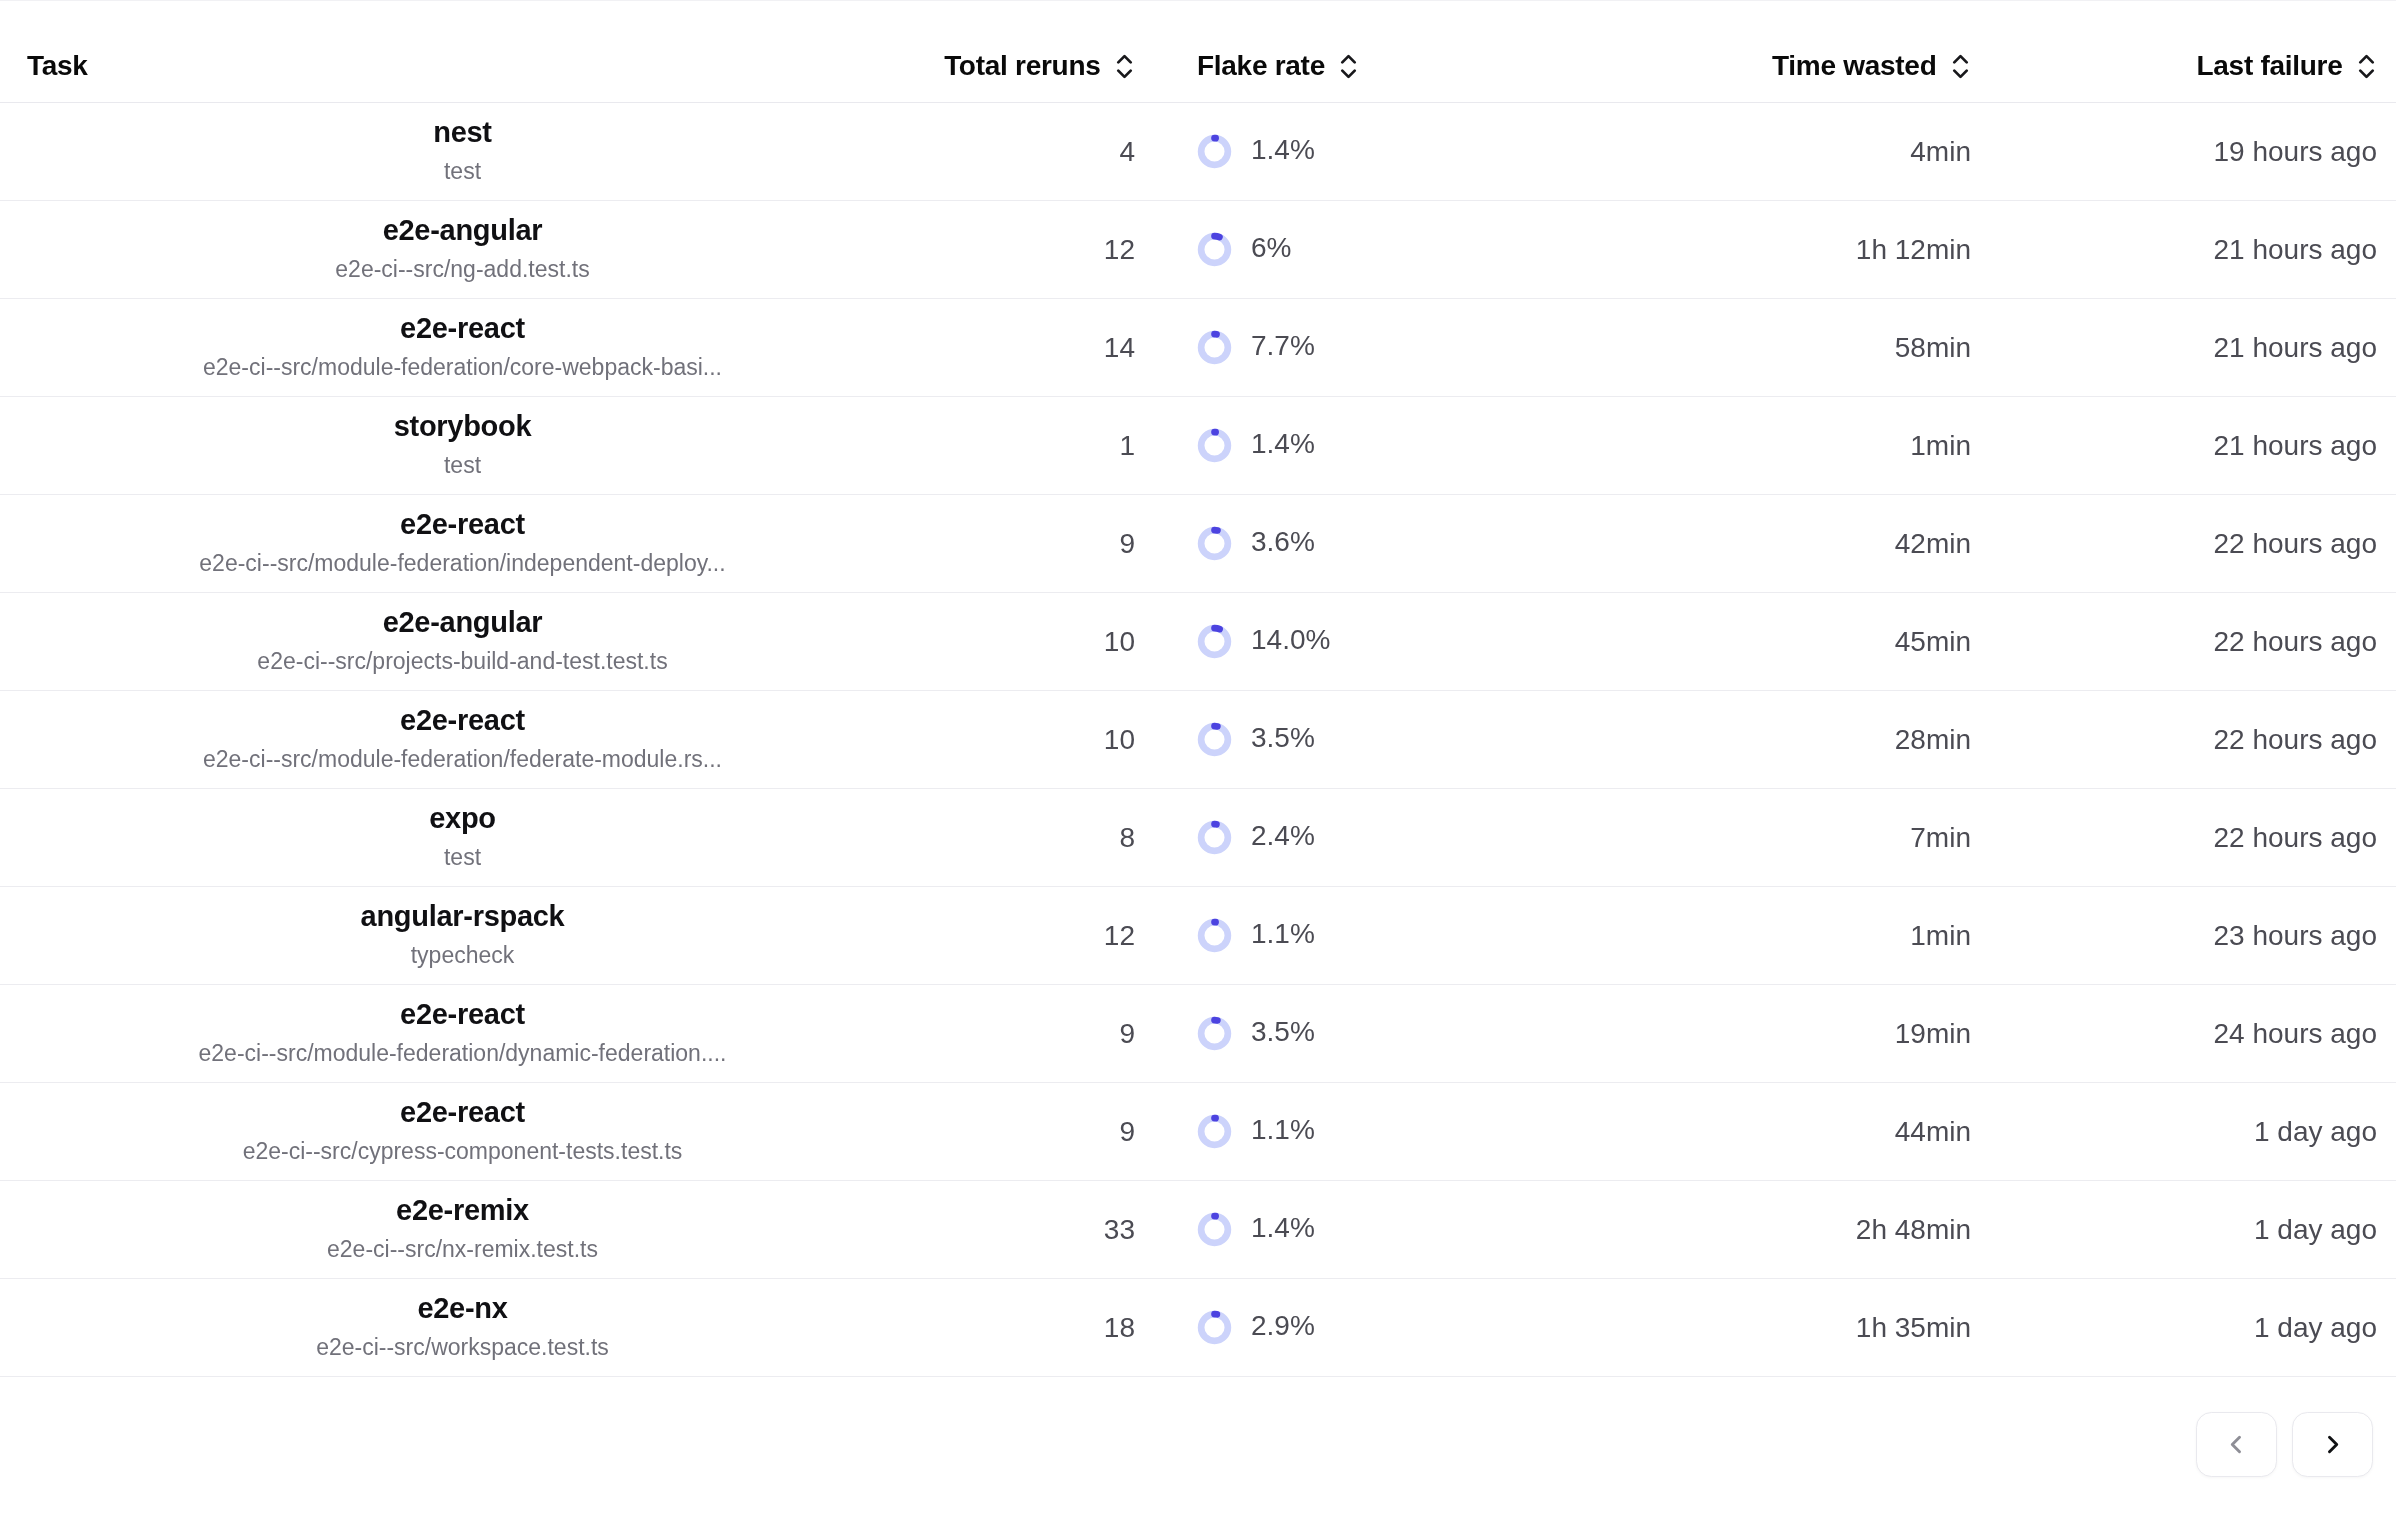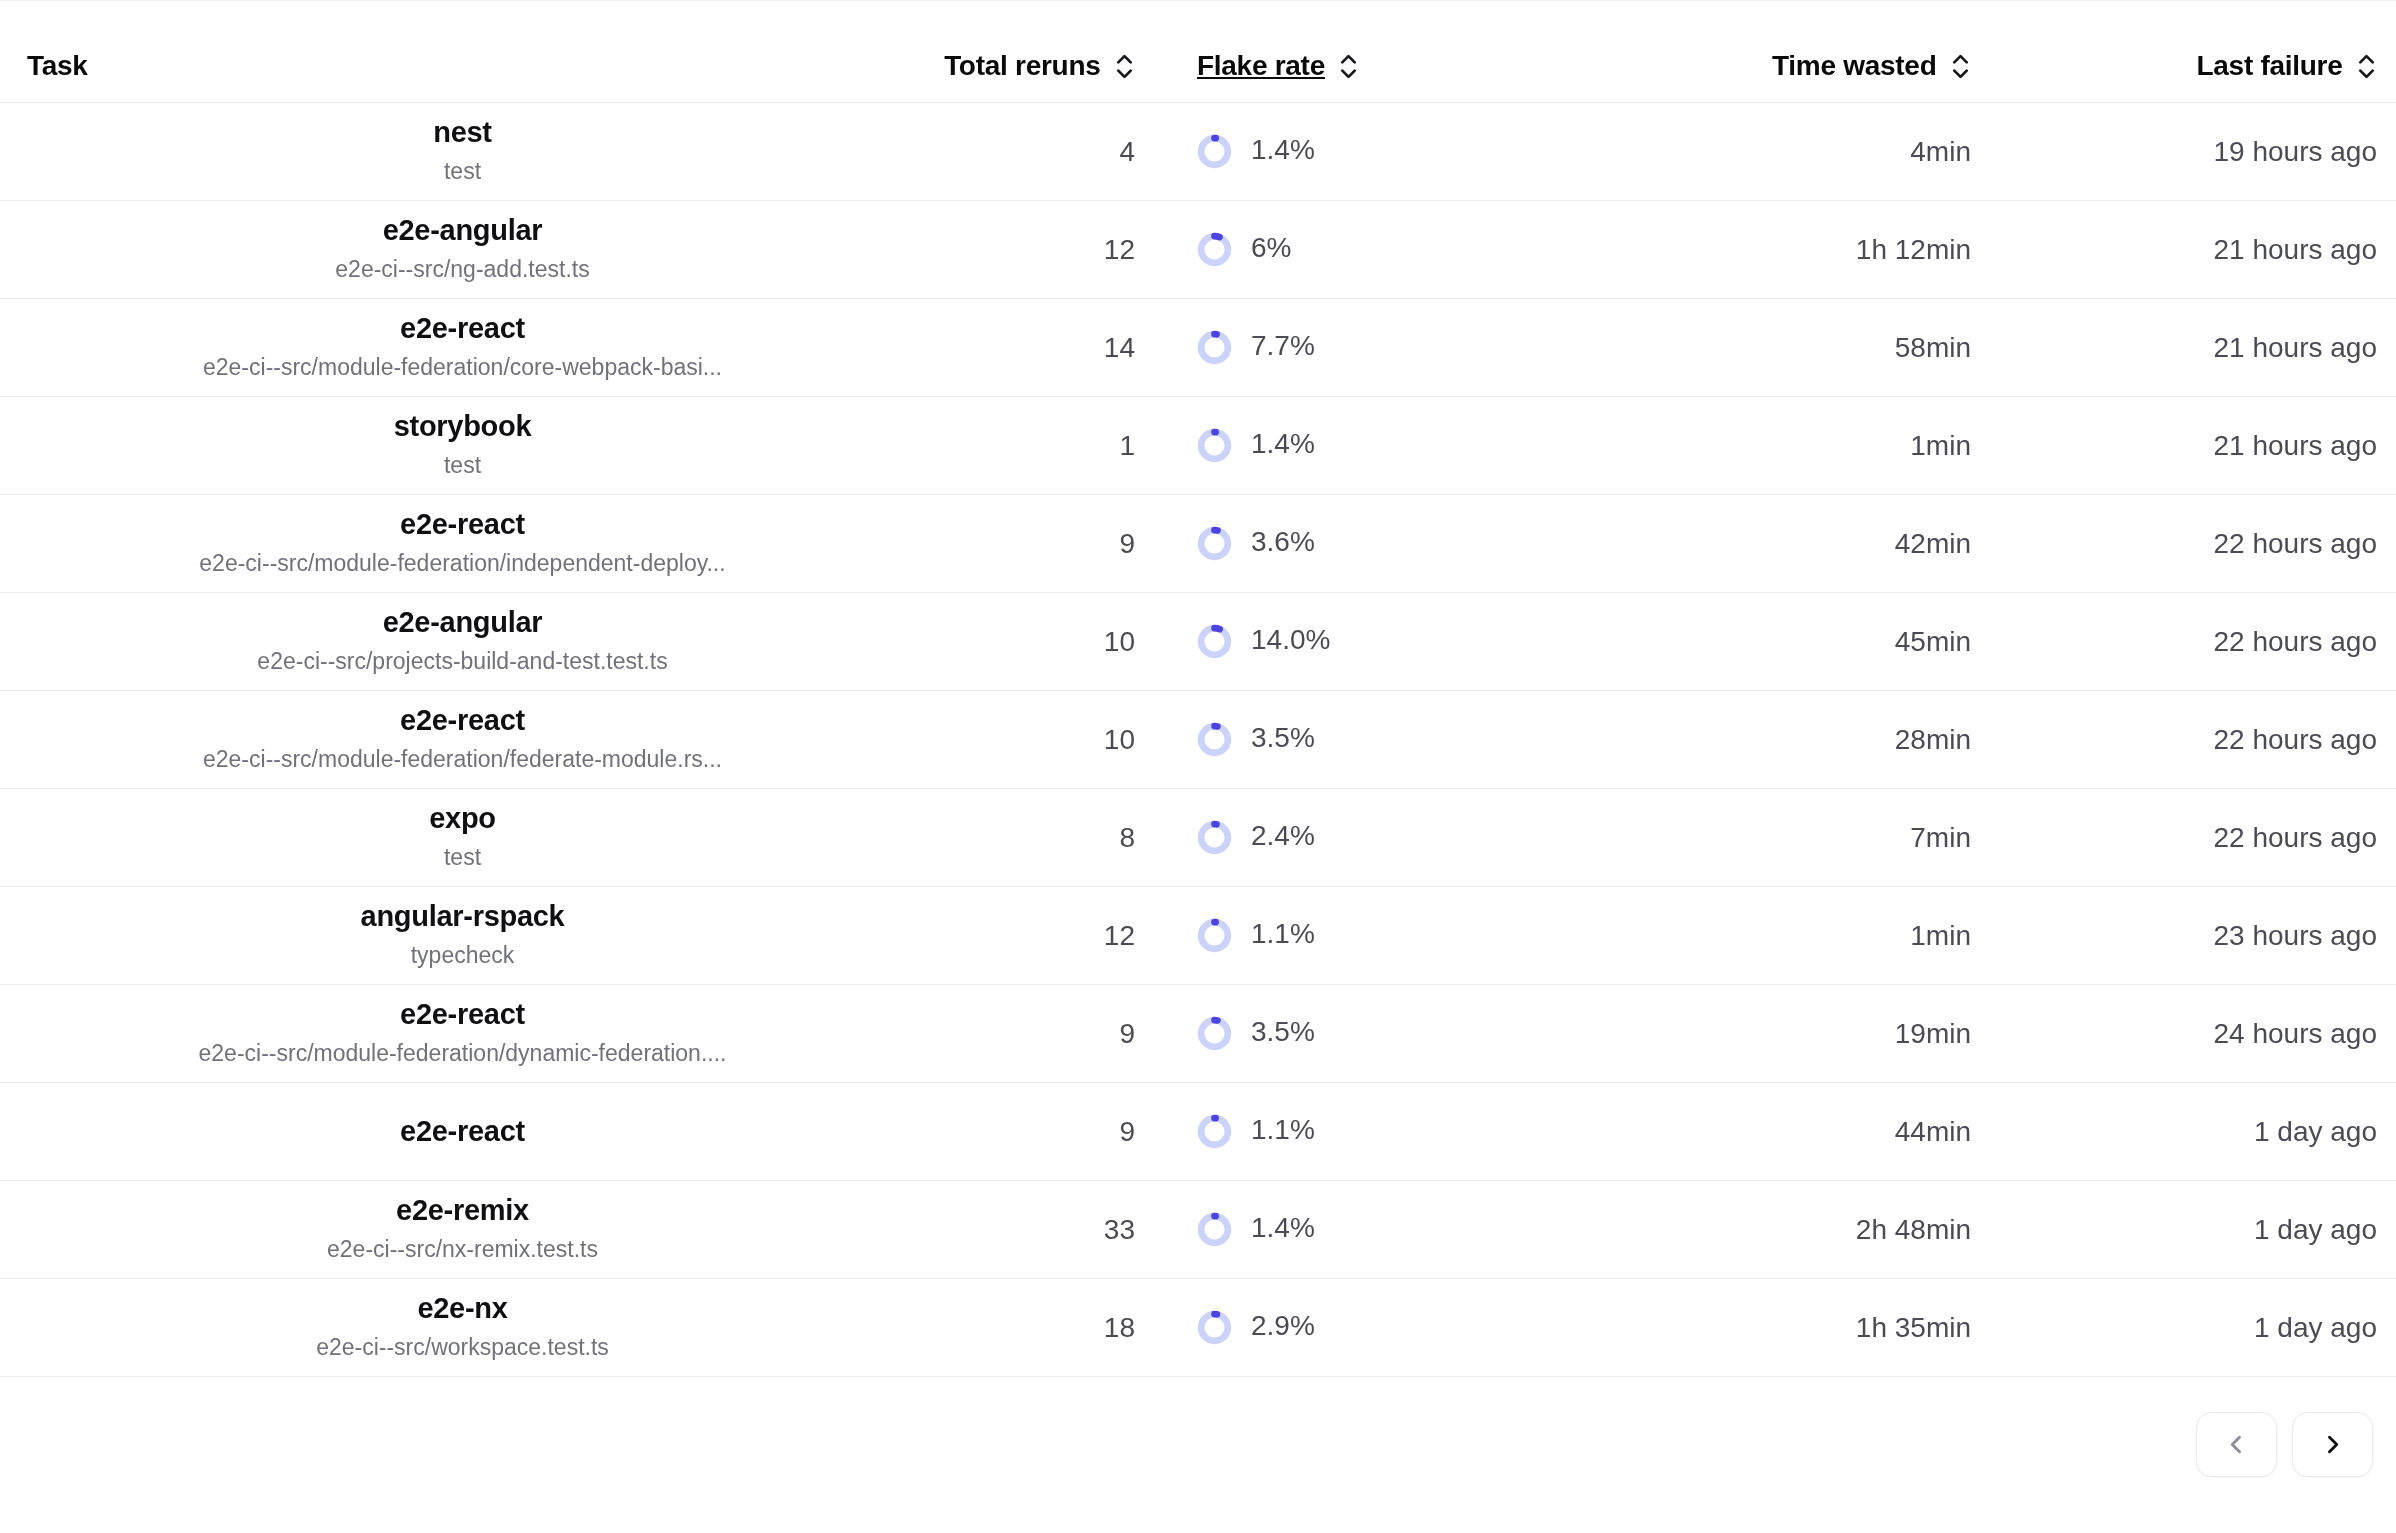--- a/index.html
+++ b/index.html
@@ -34,21 +34,21 @@
     font-size: 28px;
     font-weight: 700;
     letter-spacing: -0.01em;
     color: #0a0a0a;
     display: flex;
     align-items: center;
     gap: 13.5px;
     white-space: nowrap;
   }
   .th.right { justify-content: flex-end; }
-  .th.flake-col { padding-left: 62px; text-decoration: underline; }
+  .th.flake-col { padding-left: 62px; }
   .sort-icon { display: inline-flex; flex: 0 0 auto; }
   .sort-icon svg { display: block; }
 
   .row {
     height: 98px;
     border-bottom: 1.9px solid #ececf0;
     cursor: pointer;
   }
   .cell { font-size: 28px; color: #4b4b53; white-space: nowrap; }
   .cell.right { text-align: right; }
@@ -333,20 +333,21 @@
       </span>
       <span>3.5%</span>
     </div>
     <div class="cell right">19min</div>
     <div class="cell right">24 hours ago</div>
   </div>
 
   <div class="grid-row row">
     <div class="cell task-cell">
       <div class="task-name">e2e-react</div>
+      <div class="task-target">e2e-ci--src/cypress-component-tests.test.ts</div>
     </div>
     <div class="cell right">9</div>
     <div class="cell flake-cell">
       <span class="donut">
         <svg viewBox="0 0 34 34" fill="none">
           <circle cx="17" cy="17" r="13" stroke="#ccd3fb" stroke-width="6.5"></circle>
           <circle class="donut-arc" cx="17" cy="17" r="13" stroke="#4c43e0" stroke-width="6.5" stroke-linecap="round" transform="rotate(-90 17 17)" stroke-dasharray="1.1 81.68140899333463"></circle>
         </svg>
       </span>
       <span>1.1%</span>

